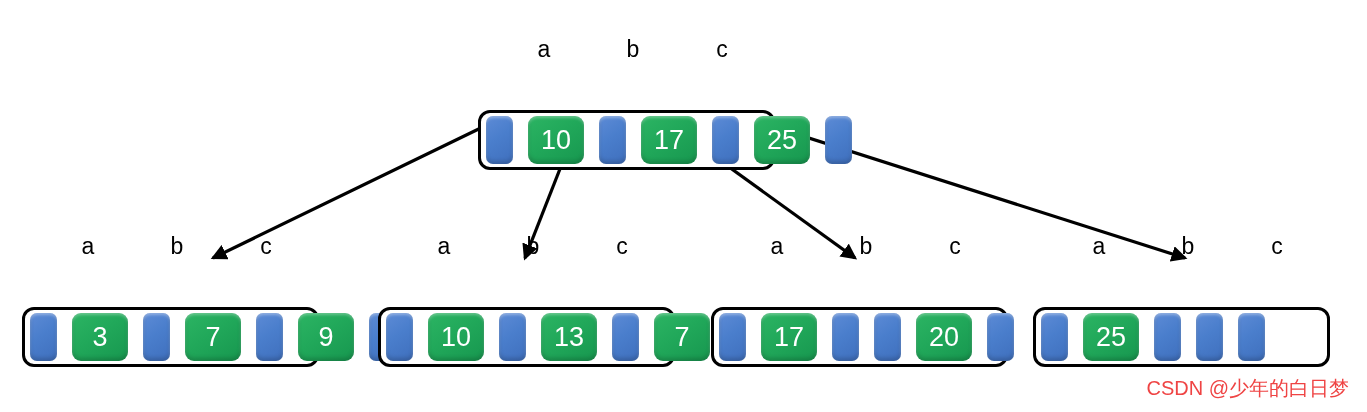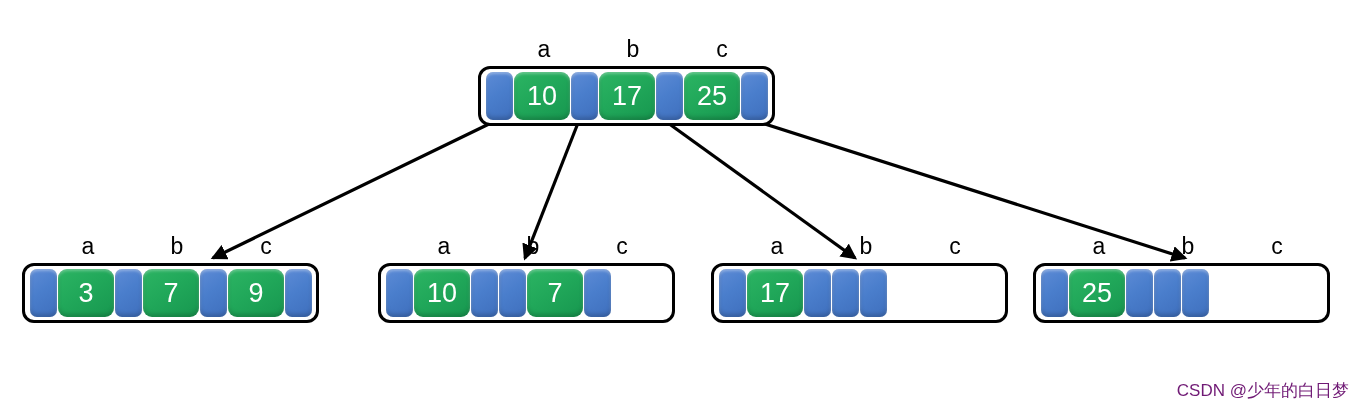--- a/index.html
+++ b/index.html
@@ -28,21 +28,22 @@
   .node {
     position: absolute;
     box-sizing: border-box;
     border: 3px solid #000000;
     border-radius: 12px;
     background: #ffffff;
     display: flex;
     flex-direction: row;
     align-items: center;
     padding: 4px 5px;
-    gap: 1px;
+    gap: 15px;
+    margin-top: 44px;
   }
   .ptr {
     width: 27px;
     height: 48px;
     border-radius: 7px;
     background: linear-gradient(145deg, #5d8bd6 0%, #4a7ecc 45%, #3f6fbd 100%);
     box-shadow: inset 0 -3px 4px rgba(0,0,0,0.18), inset 0 2px 3px rgba(255,255,255,0.35);
     flex: 0 0 auto;
   }
   .key {
@@ -65,22 +66,22 @@
     color: #000000;
     text-align: center;
     width: 30px;
     transform: translateX(-50%);
   }
   
   #watermark {
     position: absolute;
     right: 18px;
     bottom: 10px;
-    font-size: 17px;
-    color: #701a75;
+    font-size: 20px;
+    color: #ef4444;
     white-space: nowrap;
     user-select: none;
   }
 </style>
 </head>
 <body>
 
 <div id="canvas">
 
   <svg id="arrows" viewBox="0 0 1367 412">
@@ -119,32 +120,34 @@
         <div class="key">9</div>
         <div class="ptr"></div>
       </div>
       <div class="slot-label" style="left: 88px; top: 233px;">a</div>
       <div class="slot-label" style="left: 177px; top: 233px;">b</div>
       <div class="slot-label" style="left: 266px; top: 233px;">c</div>
       <div class="node" style="left: 378px; top: 263px; width: 297px; height: 60px;">
         <div class="ptr"></div>
         <div class="key">10</div>
         <div class="ptr"></div>
+        <div class="key">13</div>
         <div class="ptr"></div>
         <div class="key">7</div>
         <div class="ptr"></div>
       </div>
       <div class="slot-label" style="left: 444px; top: 233px;">a</div>
       <div class="slot-label" style="left: 533px; top: 233px;">b</div>
       <div class="slot-label" style="left: 622px; top: 233px;">c</div>
       <div class="node" style="left: 711px; top: 263px; width: 297px; height: 60px;">
         <div class="ptr"></div>
         <div class="key">17</div>
         <div class="ptr"></div>
         <div class="ptr"></div>
+        <div class="key">20</div>
         <div class="ptr"></div>
       </div>
       <div class="slot-label" style="left: 777px; top: 233px;">a</div>
       <div class="slot-label" style="left: 866px; top: 233px;">b</div>
       <div class="slot-label" style="left: 955px; top: 233px;">c</div>
       <div class="node" style="left: 1033px; top: 263px; width: 297px; height: 60px;">
         <div class="ptr"></div>
         <div class="key">25</div>
         <div class="ptr"></div>
         <div class="ptr"></div>

